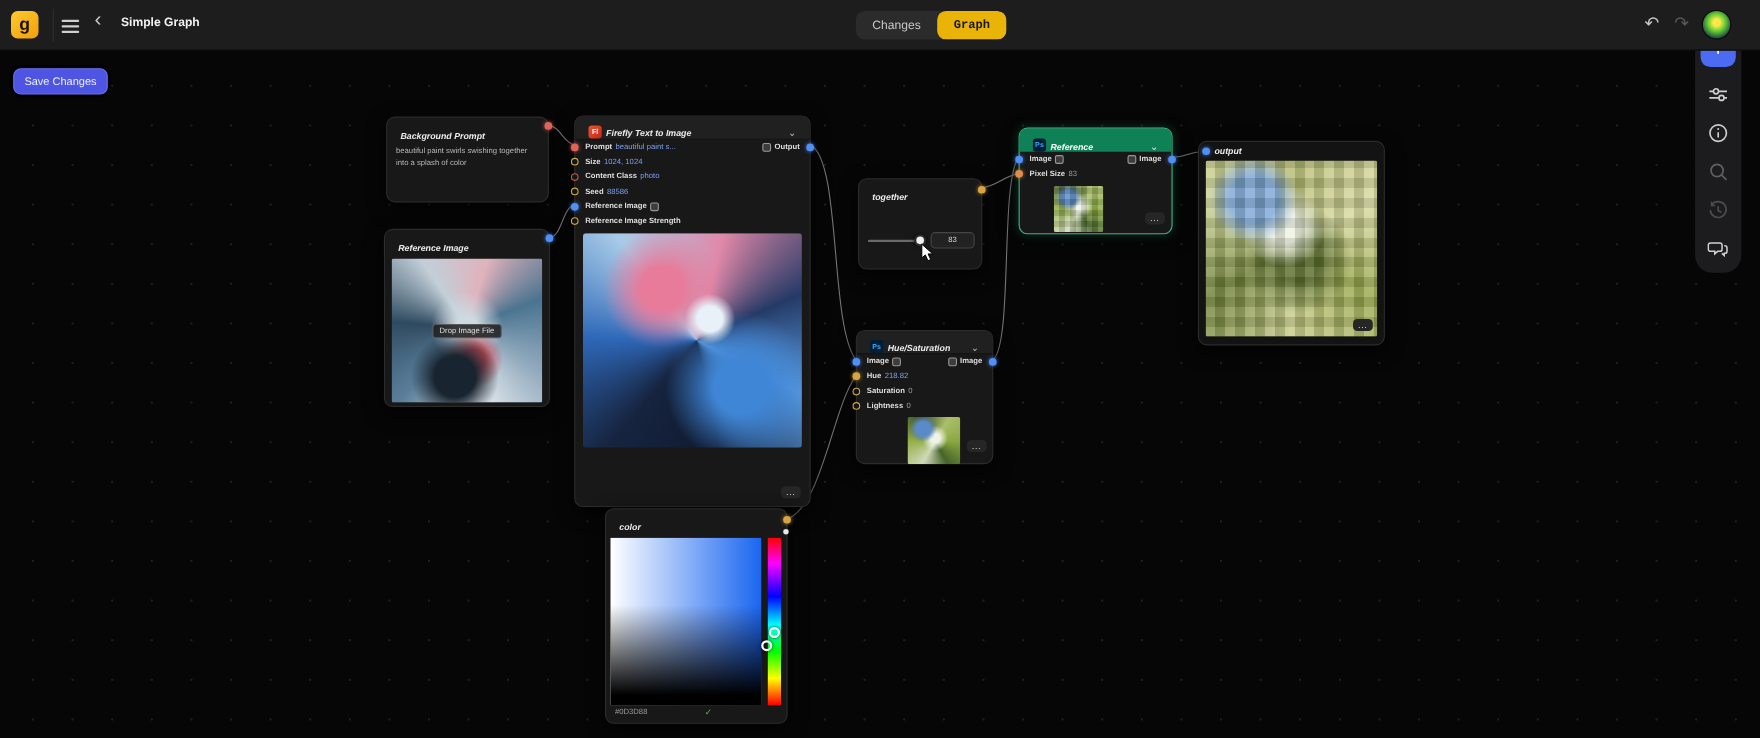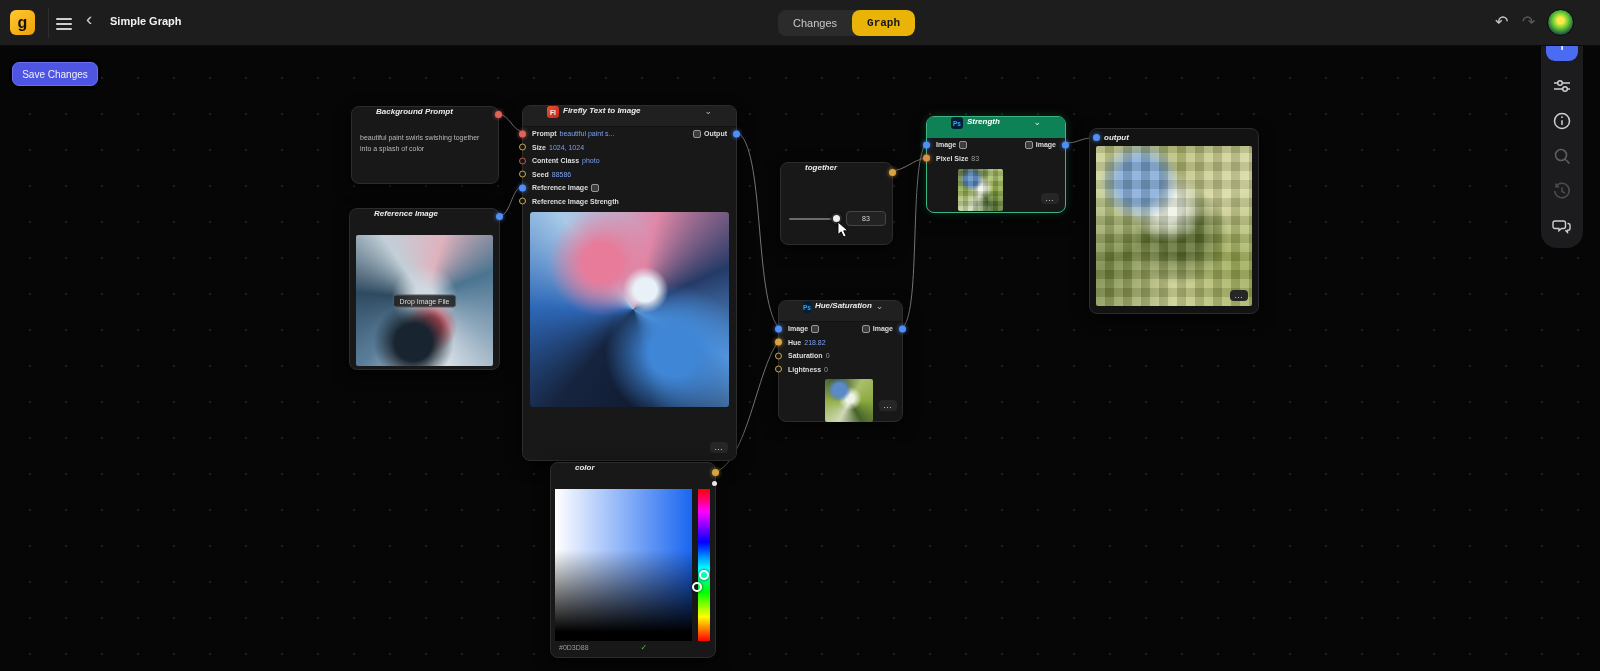--- a/index.html
+++ b/index.html
@@ -46,21 +46,21 @@
   .plus-btn { width:32px; height:32px; border:none; border-radius:9px; background:#4b6cf2;
     color:#fff; font-size:20px; line-height:30px; cursor:pointer; font-family:inherit; }
   .tool-ic { width:20px; height:20px; margin-top:15px; cursor:pointer; }
 
   
   .wires { position:absolute; inset:0; pointer-events:none; z-index:1; }
 
   
   .node { position:absolute; background:#181818; border:1px solid #2c2c2c; border-radius:8px;
     box-shadow:0 5px 16px rgba(0,0,0,.65); color:#ddd; z-index:5; }
-  .nhead { height:21px; display:flex; align-items:flex-start; gap:4px; padding:0 24px;
+  .nhead { height:21px; display:flex; align-items:flex-end; gap:4px; padding:0 12px;
     font-size:8px; font-weight:700; font-style:italic; color:#ededed;
     border-radius:7px 7px 0 0; }
   .nhead.raised { background:#202020; border-bottom:1px solid #121212; }
   .chev { margin-left:auto; font-style:normal; font-weight:400; color:#b5b5b5; font-size:9px; }
   .appic { width:12px; height:12px; border-radius:3px; display:flex; align-items:center;
     justify-content:center; font-size:6.5px; font-weight:700; font-style:normal; }
   .appic.firefly { background:linear-gradient(135deg,#f4512c,#c1271a); color:#fff; }
   .appic.ps { background:#001e36; color:#31a8ff; }
 
   .port { position:absolute; width:7px; height:7px; border-radius:50%; top:50%;
@@ -288,21 +288,21 @@
       <svg class="cursor-arrow" width="13" height="17" viewBox="0 0 13 17">
         <path d="M1 1 L1 13.5 L4.2 10.8 L6.6 16 L9.1 14.9 L6.7 9.8 L11 9.8 Z" fill="#fff" stroke="#000" stroke-width="0.9"></path>
       </svg>
       <div class="numbox">83</div>
     </div>
   </div>
 
   <div class="node n-pixelate">
     <div class="nhead">
       <span class="appic ps">Ps</span>
-      <span>Strength</span>
+      <span>Reference</span>
       <span class="chev">⌄</span>
     </div>
     <div class="prow">
       <span class="port p-left f-blue"></span>
       <span class="plabel">Image</span>
       <span class="badge"></span>
       <span class="rgroup">
         <span class="badge"></span>
         <span class="plabel">Image</span>
       </span>

